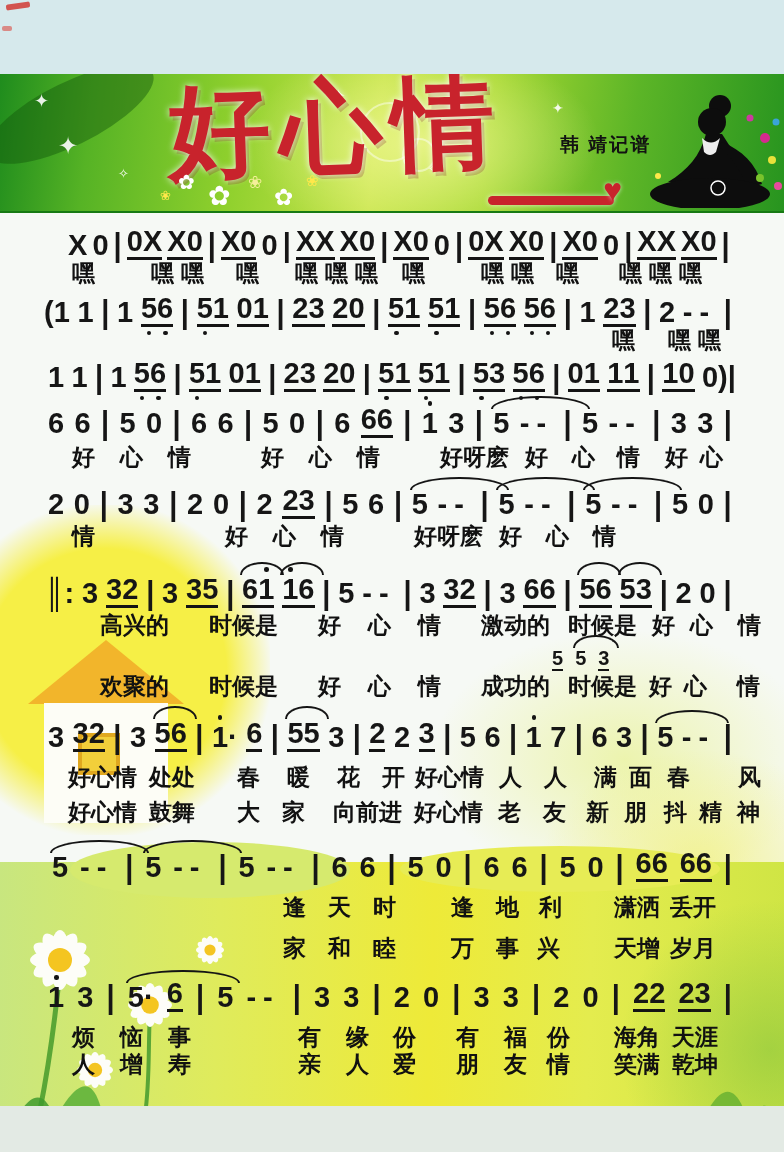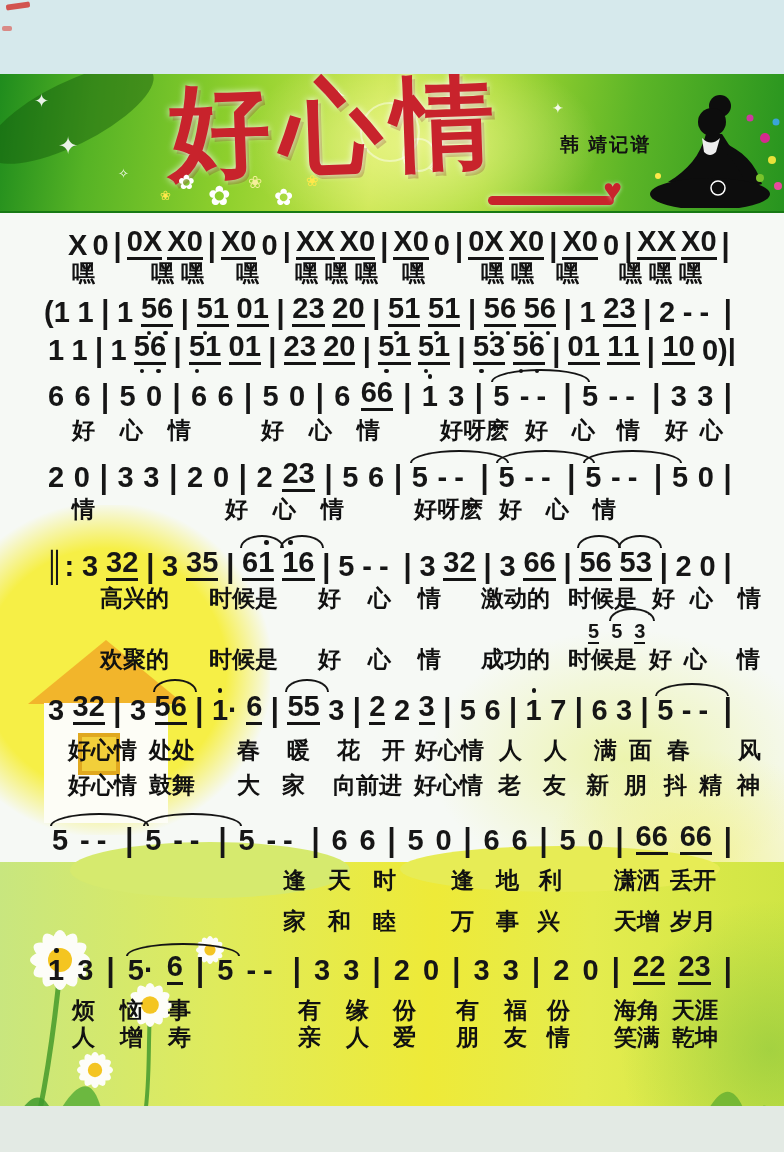--- a/index.html
+++ b/index.html
@@ -228,20 +228,21 @@
         <span class="tok u"><span class="ch">5<i class="dot lo"></i></span><span class="ch">6<i class="dot lo"></i></span></span>
         <span class="tok u"><span class="ch">5<i class="dot lo"></i></span><span class="ch">6<i class="dot lo"></i></span></span>
         <span class="tok bar"><span class="ch">|</span></span>
         <span class="tok"><span class="ch">1</span></span>
         <span class="tok u"><span class="ch">2</span><span class="ch">3</span></span>
         <span class="tok bar"><span class="ch">|</span></span>
         <span class="tok"><span class="ch">2</span></span>
         <span class="tok dash"><span class="ch">-</span><span class="ch">-</span></span>
         <span class="tok bar"><span class="ch">|</span></span>
       </div>
+      <div class="line lyrics" style="margin-top: 0px;"><span class="tok" style="margin-left: 612px;"><span class="ch">嘿</span></span><span class="tok" style="margin-left: 33px;"><span class="ch">嘿</span></span><span class="tok" style="margin-left: 7px;"><span class="ch">嘿</span></span></div>
       <div class="line notes" style="margin-top: 2px; padding-left: 48px; padding-right: 48px;">
         <span class="tok"><span class="ch">1</span></span>
         <span class="tok"><span class="ch">1</span></span>
         <span class="tok bar"><span class="ch">|</span></span>
         <span class="tok"><span class="ch">1</span></span>
         <span class="tok u"><span class="ch">5<i class="dot lo"></i></span><span class="ch">6<i class="dot lo"></i></span></span>
         <span class="tok bar"><span class="ch">|</span></span>
         <span class="tok u"><span class="ch">5<i class="dot lo"></i></span><span class="ch">1</span></span>
         <span class="tok u"><span class="ch">0</span><span class="ch">1</span></span>
         <span class="tok bar"><span class="ch">|</span></span>
@@ -341,21 +342,21 @@
         <span class="tok u"><span class="ch">6</span><span class="ch">6</span></span>
         <span class="tok bar"><span class="ch">|</span></span>
         <span class="tok u"><span class="ch">5</span><span class="ch">6</span><i class="arc" style="width: 40px;"></i></span>
         <span class="tok u"><span class="ch">5</span><span class="ch">3</span><i class="arc" style="width: 40px;"></i></span>
         <span class="tok bar"><span class="ch">|</span></span>
         <span class="tok"><span class="ch">2</span></span>
         <span class="tok"><span class="ch">0</span></span>
         <span class="tok bar"><span class="ch">|</span></span>
       </div>
       <div class="line lyrics" style="margin-top: 4px;"><span class="tok" style="margin-left: 100px;"><span class="ch">高</span><span class="ch">兴</span><span class="ch">的</span></span><span class="tok" style="margin-left: 40px;"><span class="ch">时</span><span class="ch">候</span><span class="ch">是</span></span><span class="tok" style="margin-left: 40px;"><span class="ch">好</span></span><span class="tok" style="margin-left: 27px;"><span class="ch">心</span></span><span class="tok" style="margin-left: 27px;"><span class="ch">情</span></span><span class="tok" style="margin-left: 40px;"><span class="ch">激</span><span class="ch">动</span><span class="ch">的</span></span><span class="tok" style="margin-left: 18px;"><span class="ch">时</span><span class="ch">候</span><span class="ch">是</span></span><span class="tok" style="margin-left: 15px;"><span class="ch">好</span></span><span class="tok" style="margin-left: 15px;"><span class="ch">心</span></span><span class="tok" style="margin-left: 25px;"><span class="ch">情</span></span></div>
-      <div class="line small" style="margin-top: 8px; padding-left: 36px;"><span class="tok u" style="margin-left: 552px;"><span class="ch">5</span></span><span class="tok" style="margin-left: 12px;"><span class="ch">5</span><i class="arc" style="width: 42px;"></i></span><span class="tok u" style="margin-left: 12px;"><span class="ch">3</span></span></div>
+      <div class="line small" style="margin-top: 8px;"><span class="tok u" style="margin-left: 552px;"><span class="ch">5</span></span><span class="tok" style="margin-left: 12px;"><span class="ch">5</span><i class="arc" style="width: 42px;"></i></span><span class="tok u" style="margin-left: 12px;"><span class="ch">3</span></span></div>
       <div class="line lyrics" style="margin-top: 2px;"><span class="tok" style="margin-left: 100px;"><span class="ch">欢</span><span class="ch">聚</span><span class="ch">的</span></span><span class="tok" style="margin-left: 40px;"><span class="ch">时</span><span class="ch">候</span><span class="ch">是</span></span><span class="tok" style="margin-left: 40px;"><span class="ch">好</span></span><span class="tok" style="margin-left: 27px;"><span class="ch">心</span></span><span class="tok" style="margin-left: 27px;"><span class="ch">情</span></span><span class="tok" style="margin-left: 40px;"><span class="ch">成</span><span class="ch">功</span><span class="ch">的</span></span><span class="tok" style="margin-left: 18px;"><span class="ch">时</span><span class="ch">候</span><span class="ch">是</span></span><span class="tok" style="margin-left: 12px;"><span class="ch">好</span></span><span class="tok" style="margin-left: 12px;"><span class="ch">心</span></span><span class="tok" style="margin-left: 30px;"><span class="ch">情</span></span></div>
       <div class="line notes" style="margin-top: 16px; padding-left: 48px; padding-right: 52px;">
         <span class="tok"><span class="ch">3</span></span>
         <span class="tok u"><span class="ch">3</span><span class="ch">2</span></span>
         <span class="tok bar"><span class="ch">|</span></span>
         <span class="tok"><span class="ch">3</span></span>
         <span class="tok u"><span class="ch">5</span><span class="ch">6</span><i class="arc" style="width: 40px;"></i></span>
         <span class="tok bar"><span class="ch">|</span></span>
         <span class="tok"><span class="ch">1<i class="dot hi"></i></span><span class="ch">·</span></span>
         <span class="tok u"><span class="ch">6</span></span>

